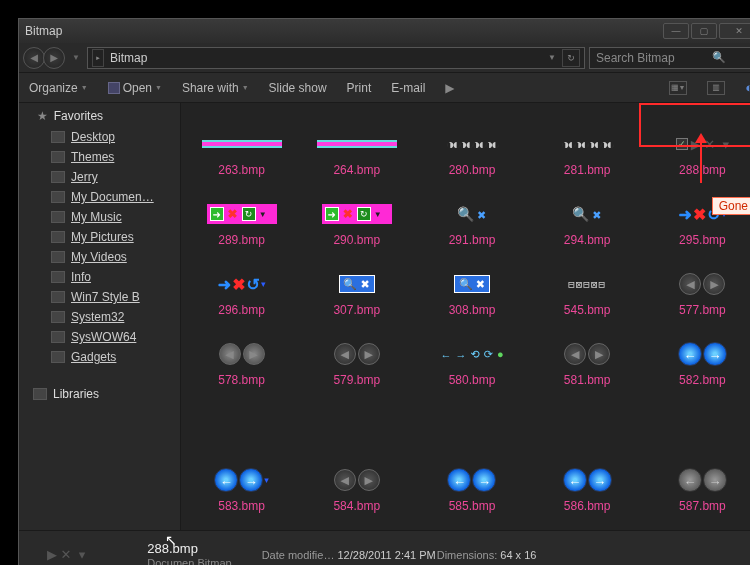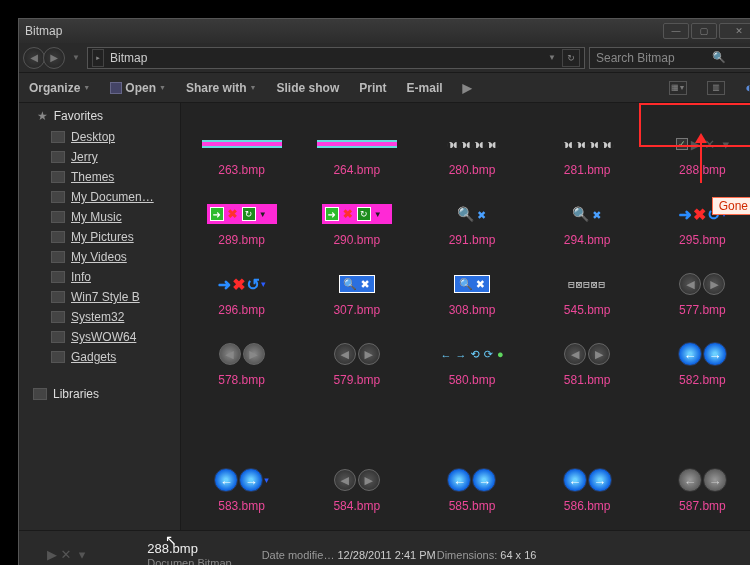--- a/index.html
+++ b/index.html
@@ -17,21 +17,21 @@
   .rbtn+.rbtn{margin-left:-2px;}
   .caret{width:14px;height:22px;display:flex;align-items:center;justify-content:center;color:#666;font-size:8px;}
   .addrbar{flex:1;height:22px;background:#222;border:1px solid #555;display:flex;align-items:center;gap:6px;padding:0 4px;color:#ccc;font-size:12px;}
   .addrbar .sep{width:12px;height:18px;border:1px solid #444;display:flex;align-items:center;justify-content:center;font-size:7px;color:#888;}
   .addrbar .flex{flex:1;}
   .addrbar .refresh{width:18px;height:18px;border:1px solid #444;display:flex;align-items:center;justify-content:center;font-size:9px;color:#888;}
   .search{width:170px;height:22px;background:#222;border:1px solid #555;color:#888;font-size:12px;padding:0 6px;display:flex;align-items:center;gap:19px;}
   .search .mag{color:#555;font-size:11px;}
   
   .toolbar{height:30px;background:#2b2b2b;border-bottom:1px solid #1a1a1a;display:flex;align-items:center;padding:0 10px;color:#bbb;font-size:12px;gap:20px;}
-  .toolbar .item{display:flex;align-items:center;gap:3px;font-weight:bold;}
+  .toolbar .item{display:flex;align-items:center;gap:3px;}
   .tri{font-size:7px;color:#777;}
   .toolbar .spacer{flex:1;}
   .toolbar .ricon{width:18px;height:14px;border:1px solid #555;font-size:8px;display:flex;align-items:center;justify-content:center;color:#888;}
   
   .body{flex:1;display:flex;min-height:0;}
   .sidebar{width:162px;background:#292929;border-right:1px solid #1a1a1a;overflow:hidden;color:#ccc;font-size:12px;padding-top:2px;}
   .sb-group{padding:4px 8px 4px 18px;display:flex;align-items:center;gap:6px;color:#ddd;font-weight:400;}
   .sb-item{padding:3px 8px 3px 32px;display:flex;align-items:center;gap:6px;white-space:nowrap;overflow:hidden;text-decoration:underline;}
   .sb-ico{width:14px;height:12px;background:#444;border:1px solid #555;display:inline-block;}
   .star{color:#888;}
@@ -148,25 +148,25 @@
         <span class="star">★</span>
         <span>Favorites</span>
       </div>
       <div id="sb-items">
           <div class="sb-item">
             <span class="sb-ico"></span>
             <span>Desktop</span>
           </div>
           <div class="sb-item">
             <span class="sb-ico"></span>
+            <span>Themes</span>
+          </div>
+          <div class="sb-item">
+            <span class="sb-ico"></span>
             <span>Jerry</span>
-          </div>
-          <div class="sb-item">
-            <span class="sb-ico"></span>
-            <span>Themes</span>
           </div>
           <div class="sb-item">
             <span class="sb-ico"></span>
             <span>My Documen…</span>
           </div>
           <div class="sb-item">
             <span class="sb-ico"></span>
             <span>My Music</span>
           </div>
           <div class="sb-item">

